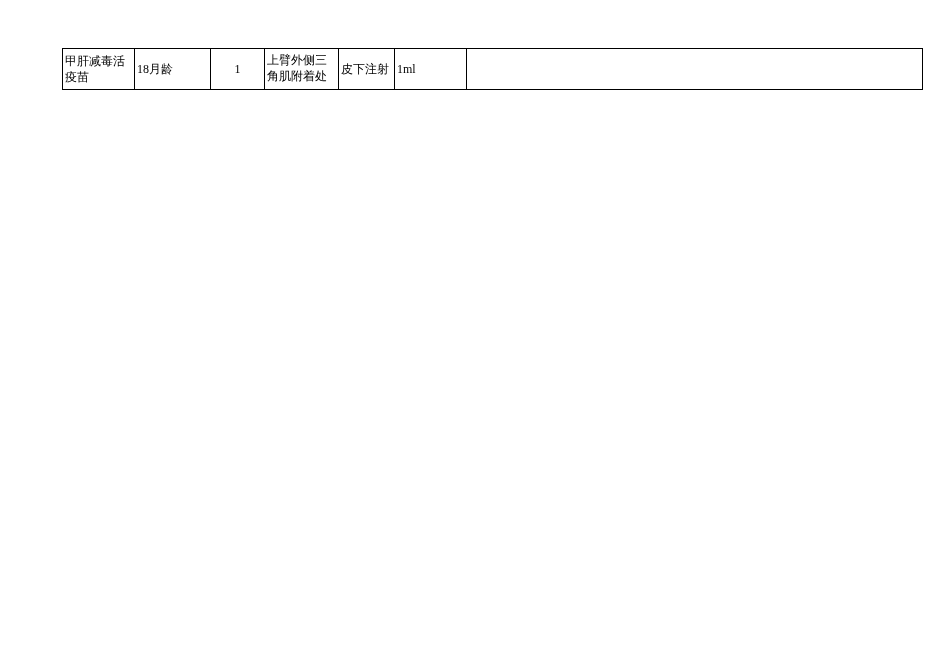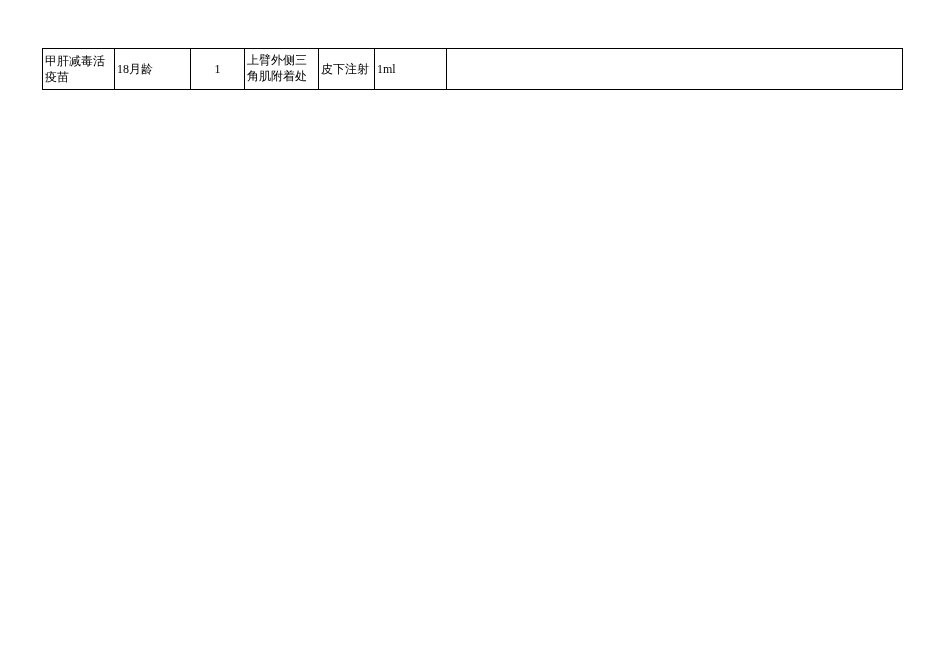--- a/index.html
+++ b/index.html
@@ -1,15 +1,15 @@
 <!DOCTYPE html>
 <html><head>
   <meta charset="utf-8">
   <style>
-    * { box-sizing: border-box; }
+    * { box-sizing: border-box; padding-left: 20px; }
     body {
       margin: 0;
       padding: 0;
       width: 945px;
       height: 669px;
       background: #ffffff;
       font-family: "SimSun", "宋体", serif;
       font-size: 12px;
       color: #000;
     }

